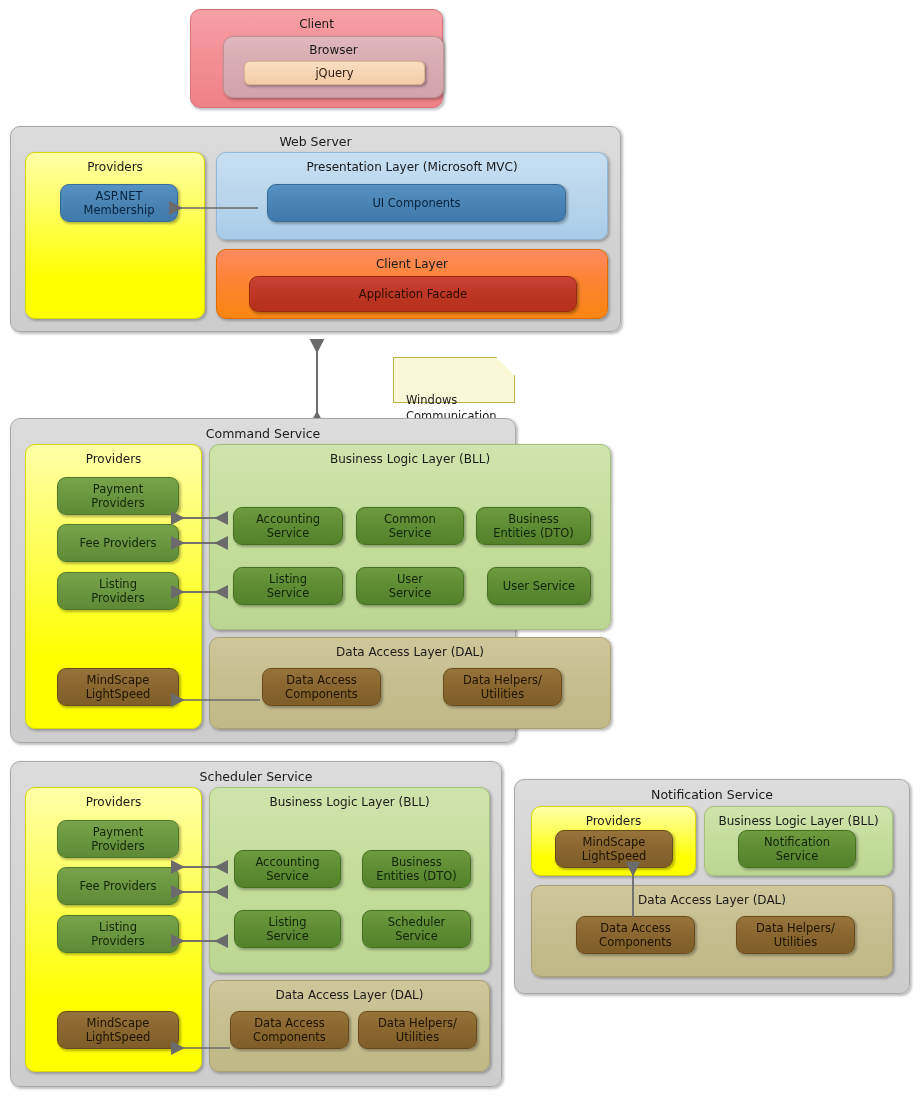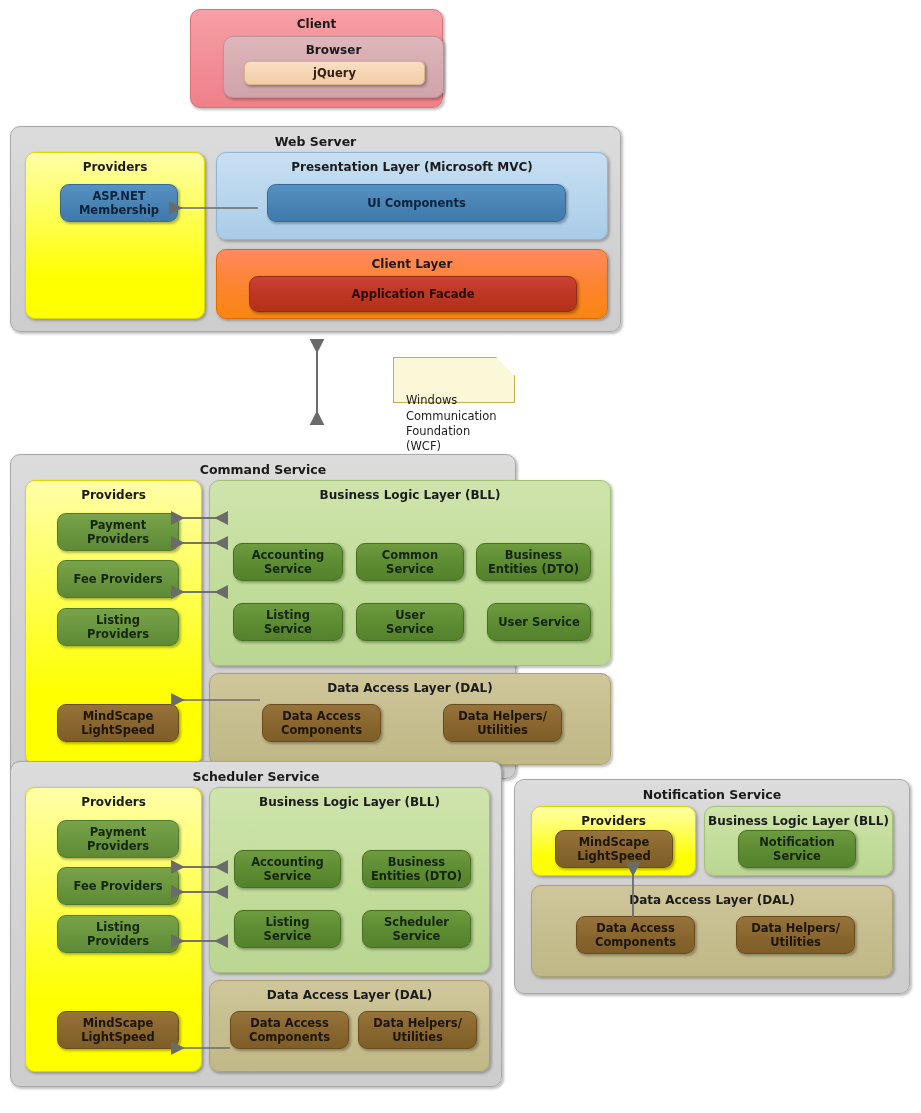--- a/index.html
+++ b/index.html
@@ -16,21 +16,20 @@
     overflow:hidden;
   }
 
   
   .box{
     position:absolute;
     box-sizing:border-box;
     border-radius:9px;
     border:1px solid rgba(0,0,0,.22);
     box-shadow:1.5px 1.5px 2.5px rgba(0,0,0,.25);
-    font-weight:bold;
   }
   .cap{
     position:absolute;
     left:0; right:0;
     text-align:center;
     color:#1a1a1a;
     white-space:nowrap;
     pointer-events:none;
   }
 
@@ -222,21 +221,21 @@
     <line x1="11" y1="9" x2="11" y2="94" stroke="#6b6b6b" stroke-width="1.8" marker-end="url(#ah-up)"></line>
   </svg>
 
   <div class="note" style="left:393px;top:357px;width:122px;height:46px;">
     <div class="note-fold"></div>
     <span>Windows
 Communication
 Foundation (WCF)</span>
   </div>
 
-  <div class="box container" style="left:10px;top:454px;width:506px;height:325px;">
+  <div class="box container" style="left:10px;top:418px;width:506px;height:325px;">
     <div class="cap">Command Service</div>
 
     <div class="box providers" style="left:14px;top:25px;width:177px;height:285px;">
       <div class="cap">Providers</div>
       <div class="node n-green" style="left:31px;top:32px;width:122px;height:38px;">Payment
 Providers</div>
       <div class="node n-green" style="left:31px;top:79px;width:122px;height:38px;">Fee Providers</div>
       <div class="node n-green" style="left:31px;top:127px;width:122px;height:38px;">Listing
 Providers</div>
       <div class="node n-brown" style="left:31px;top:223px;width:122px;height:38px;">MindScape

